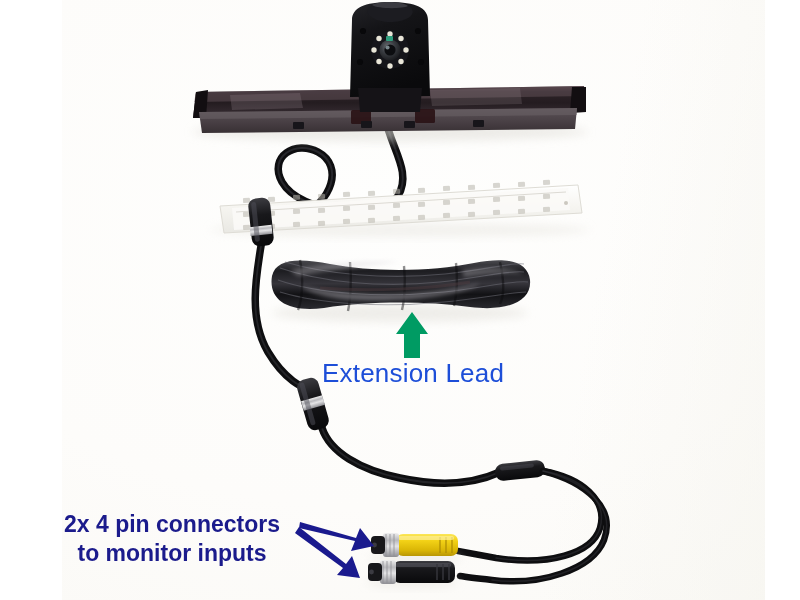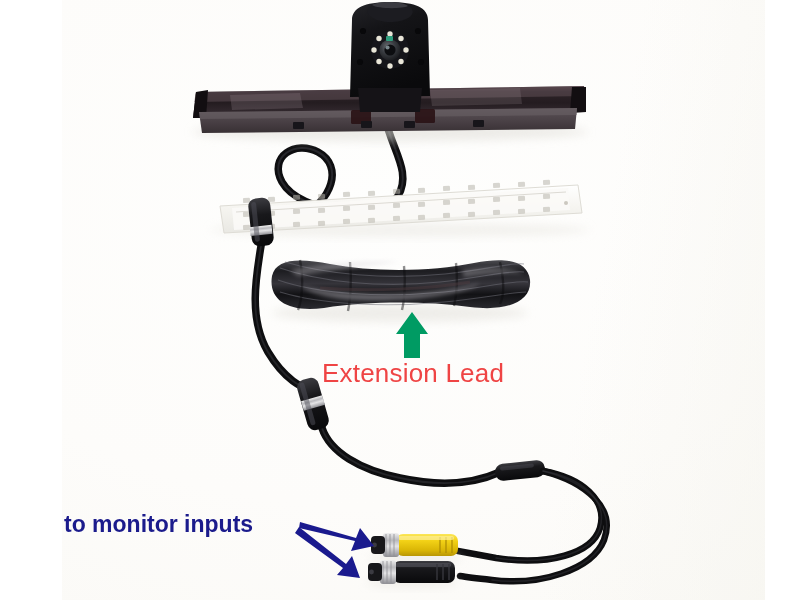--- a/index.html
+++ b/index.html
@@ -22,21 +22,21 @@
     position:absolute;left:62px;top:0;width:703px;height:600px;
     background:linear-gradient(100deg, rgba(246,245,240,.0) 0%, rgba(246,245,240,.0) 72%, rgba(245,244,238,.55) 100%);
   }
   .svg-layer{position:absolute;left:0;top:0;width:800px;height:600px;}
 
   
   .anno{position:absolute;white-space:nowrap;}
   #ext-lead-label{
     left:322px;top:358px;
     font-size:26px;font-weight:400;letter-spacing:.2px;
-    color:#ef4444;
+    color:#1d4ed8;
   }
   #connectors-label{
     left:64px;top:510px;
     font-size:23px;font-weight:700;line-height:29px;
     color:#1b1b8c;text-align:center;
   }
   #connectors-label .l2{display:block;}
 </style>
 </head>
 <body>
@@ -323,16 +323,17 @@
       <path d="M300,522 L356,538 L360,528 L374,546 L351,551 L355,541 L299,528 Z" fill="#1a1a8e"></path>
     </g>
     <g>
       <path d="M299,527 L346,564 L352,556 L360,578 L337,575 L343,568 L295,533 Z" fill="#1a1a8e"></path>
     </g>
   </svg>
 
   <div class="anno" id="ext-lead-label">Extension Lead</div>
 
   <div class="anno" id="connectors-label">
+    <span>2x 4 pin connectors</span>
     <span class="l2">to monitor inputs</span>
   </div>
 
 </div>
 
 </body></html>

